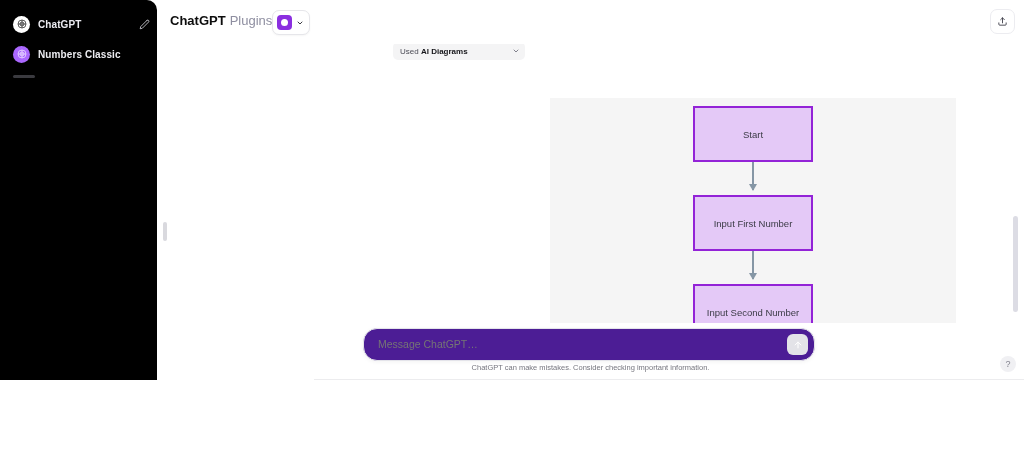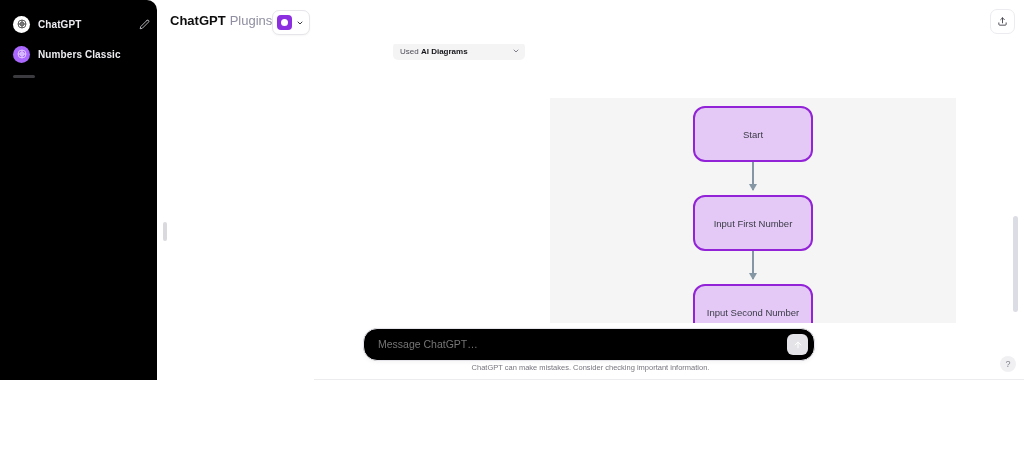--- a/index.html
+++ b/index.html
@@ -230,21 +230,21 @@
     background: #f5f5f5;
     overflow: hidden;
   }
   .node {
     position: absolute;
     left: 143px;
     width: 120px;
     height: 56px;
     background: #e4c9f7;
     border: 2px solid #9323d7;
-    border-radius: 12px;
+    border-radius: 0;
     display: flex;
     align-items: center;
     justify-content: center;
     font-size: 9.5px;
     color: #3b3b46;
     box-sizing: border-box;
   }
   .node.n1 { top: 8px; }
   .node.n2 { top: 97px; }
   .node.n3 { top: 186px; }
@@ -312,21 +312,21 @@
     bottom: 0;
     height: 57px;
     background: #ffffff;
   }
   .composer {
     position: absolute;
     left: 206px;
     top: 5px;
     width: 450px;
     height: 31px;
-    background: #000000;
+    background: #4c1d95;
     border: 1px solid #e4e4ea;
     border-radius: 14px;
     box-shadow: 0 1px 4px rgba(0,0,0,.05);
   }
   .composer-input {
     position: absolute;
     left: 14px;
     top: 0;
     height: 31px;
     line-height: 31px;

